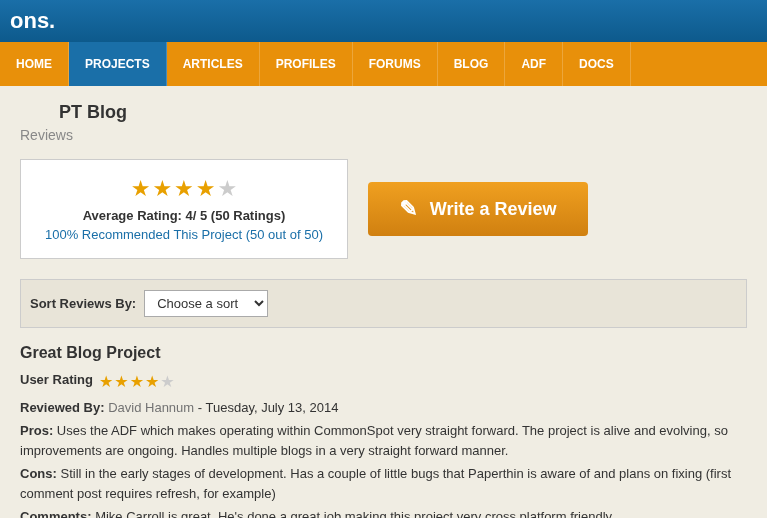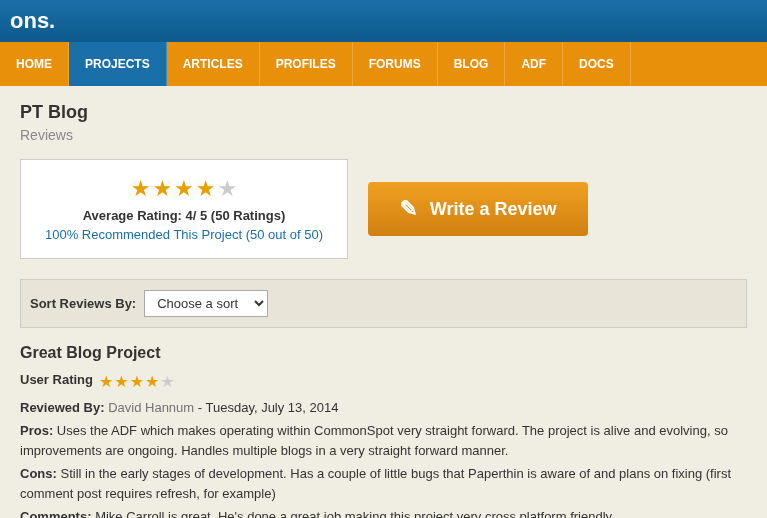--- a/index.html
+++ b/index.html
@@ -53,20 +53,21 @@
     .main-content {
       padding: 16px 20px;
       background: #f0ede3;
     }
 
     .page-title {
       font-size: 18px;
       font-weight: bold;
       color: #333;
       margin-bottom: 4px;
+      margin-left: 39px;
     }
 
     .page-subtitle {
       font-size: 14px;
       color: #888;
       margin-bottom: 16px;
     }
 
     
     .rating-section {

